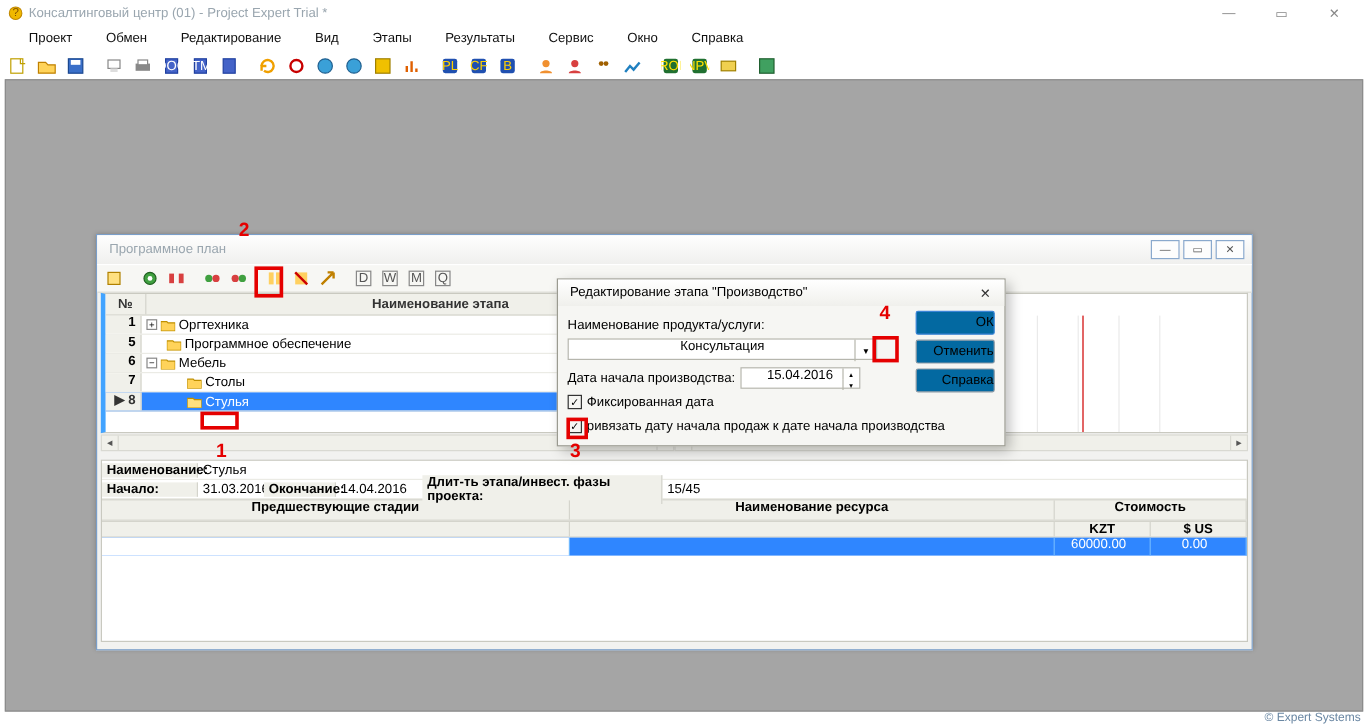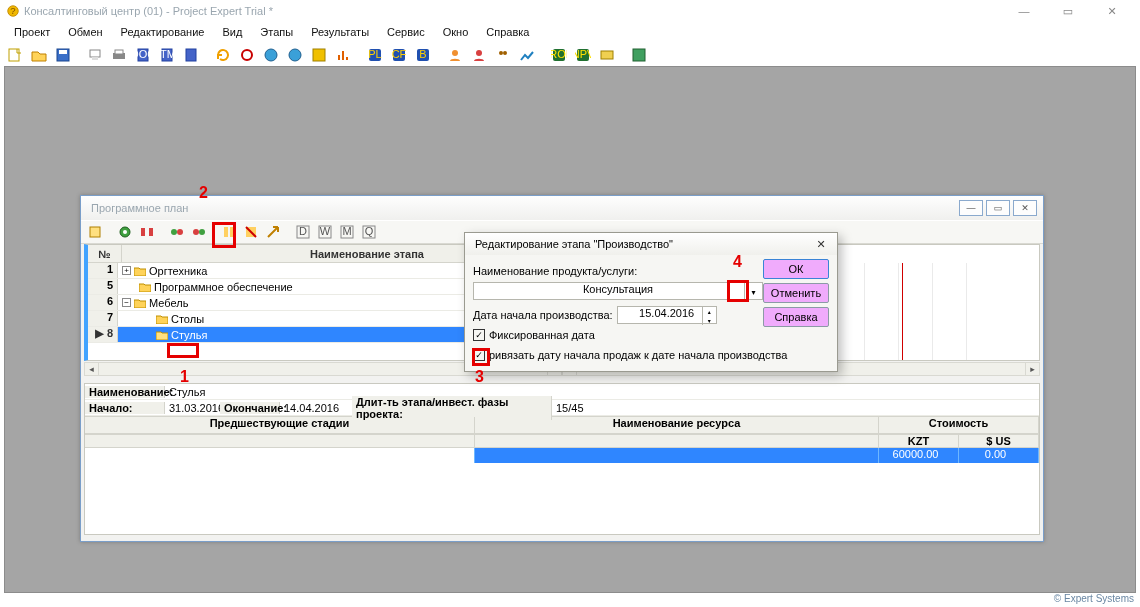--- a/index.html
+++ b/index.html
@@ -5,21 +5,21 @@
   * { box-sizing: border-box; margin: 0; padding: 0; font-family: "Segoe UI", Tahoma, sans-serif; font-size: 11px; }
   body { background: #fff; width: 1140px; height: 607px; overflow: hidden; position: relative; user-select: none; }
 
   
   .app-titlebar { display: flex; align-items: center; height: 22px; padding: 0 6px; color: #9aa6af; }
   .app-titlebar .ico { width: 14px; height: 14px; margin-right: 4px; display: inline-flex; align-items: center; justify-content: center; }
   .app-titlebar .spacer { flex: 1; }
   .sysbtn { width: 44px; height: 22px; display: inline-flex; align-items: center; justify-content: center; color: #888; }
 
   .menubar { display: flex; gap: 2px; padding: 2px 6px; color: #111; }
-  .menubar .item { padding: 2px 8px; border-radius: 2px; }
+  .menubar .item { padding: 2px 8px; border-radius: 2px; margin-left: 10px; }
 
   .toolbar { display: flex; align-items: center; gap: 2px; padding: 2px 4px; }
   .toolbar .sep { width: 6px; }
   .toolbtn { width: 22px; height: 22px; border: 1px solid transparent; border-radius: 2px;
              display: inline-flex; align-items: center; justify-content: center; }
   .toolbtn svg { width: 16px; height: 16px; }
 
   
   .mdi { position: absolute; left: 4px; right: 4px; top: 66px; bottom: 14px;
          background: #a5a5a5; border: 1px solid #8c8c8c; }
@@ -90,25 +90,25 @@
 
   
   .dlg { position: absolute; left: 464px; top: 232px; width: 374px; height: 140px; background: #f6f6f3;
          border: 1px solid #9a9a90; box-shadow: 4px 4px 10px rgba(0,0,0,.25); }
   .dlg-title { height: 22px; display: flex; align-items: center; padding: 0 6px; gap: 4px;
                background: linear-gradient(#fff,#f0f0ec); }
   .dlg-title .spacer { flex: 1; }
   .dlg-close { width: 20px; height: 16px; display: inline-flex; align-items: center; justify-content: center; color: #333; }
   .dlg-body { padding: 6px 8px; position: relative; }
   .dlg-btns { position: absolute; right: 8px; top: 4px; display: flex; flex-direction: column; gap: 4px; }
-  .btn { width: 66px; height: 20px; border: 1px solid #8c9aa6; background: #f0abfc; border-radius: 2px; }
+  .btn { width: 66px; height: 20px; border: 1px solid #8c9aa6; background: #0369a1; border-radius: 2px; text-align: right; }
   .btn.primary { border-color: #3a84d6; }
   .fld { display: flex; align-items: center; height: 20px; gap: 4px; text-align: center; }
   .input { height: 18px; border: 1px solid #b6b6ad; background: #fff; padding: 0 3px; }
-  .combo { width: 290px; position: relative; }
+  .combo { width: 258px; position: relative; }
   .combo .dd { position: absolute; right: 0; top: 0; width: 18px; height: 18px;
                border-left: 1px solid #b6b6ad; display: inline-flex; align-items: center; justify-content: center; font-size: 8px; }
   .spin { width: 100px; position: relative; }
   .spin .sp { position: absolute; right: 0; top: 0; width: 14px; height: 18px; display: flex; flex-direction: column; }
   .spin .sp span { height: 9px; border-left: 1px solid #b6b6ad; display: inline-flex; align-items: center; justify-content: center; font-size: 6px; }
   .chk { width: 12px; height: 12px; border: 1px solid #333; display: inline-flex; align-items: center; justify-content: center; font-size: 9px; }
 
   
   .anno { position: absolute; border: 3px solid #e50000; pointer-events: none; }
   .anno-lbl { position: absolute; color: #e50000; font-size: 16px; font-weight: 700; }

